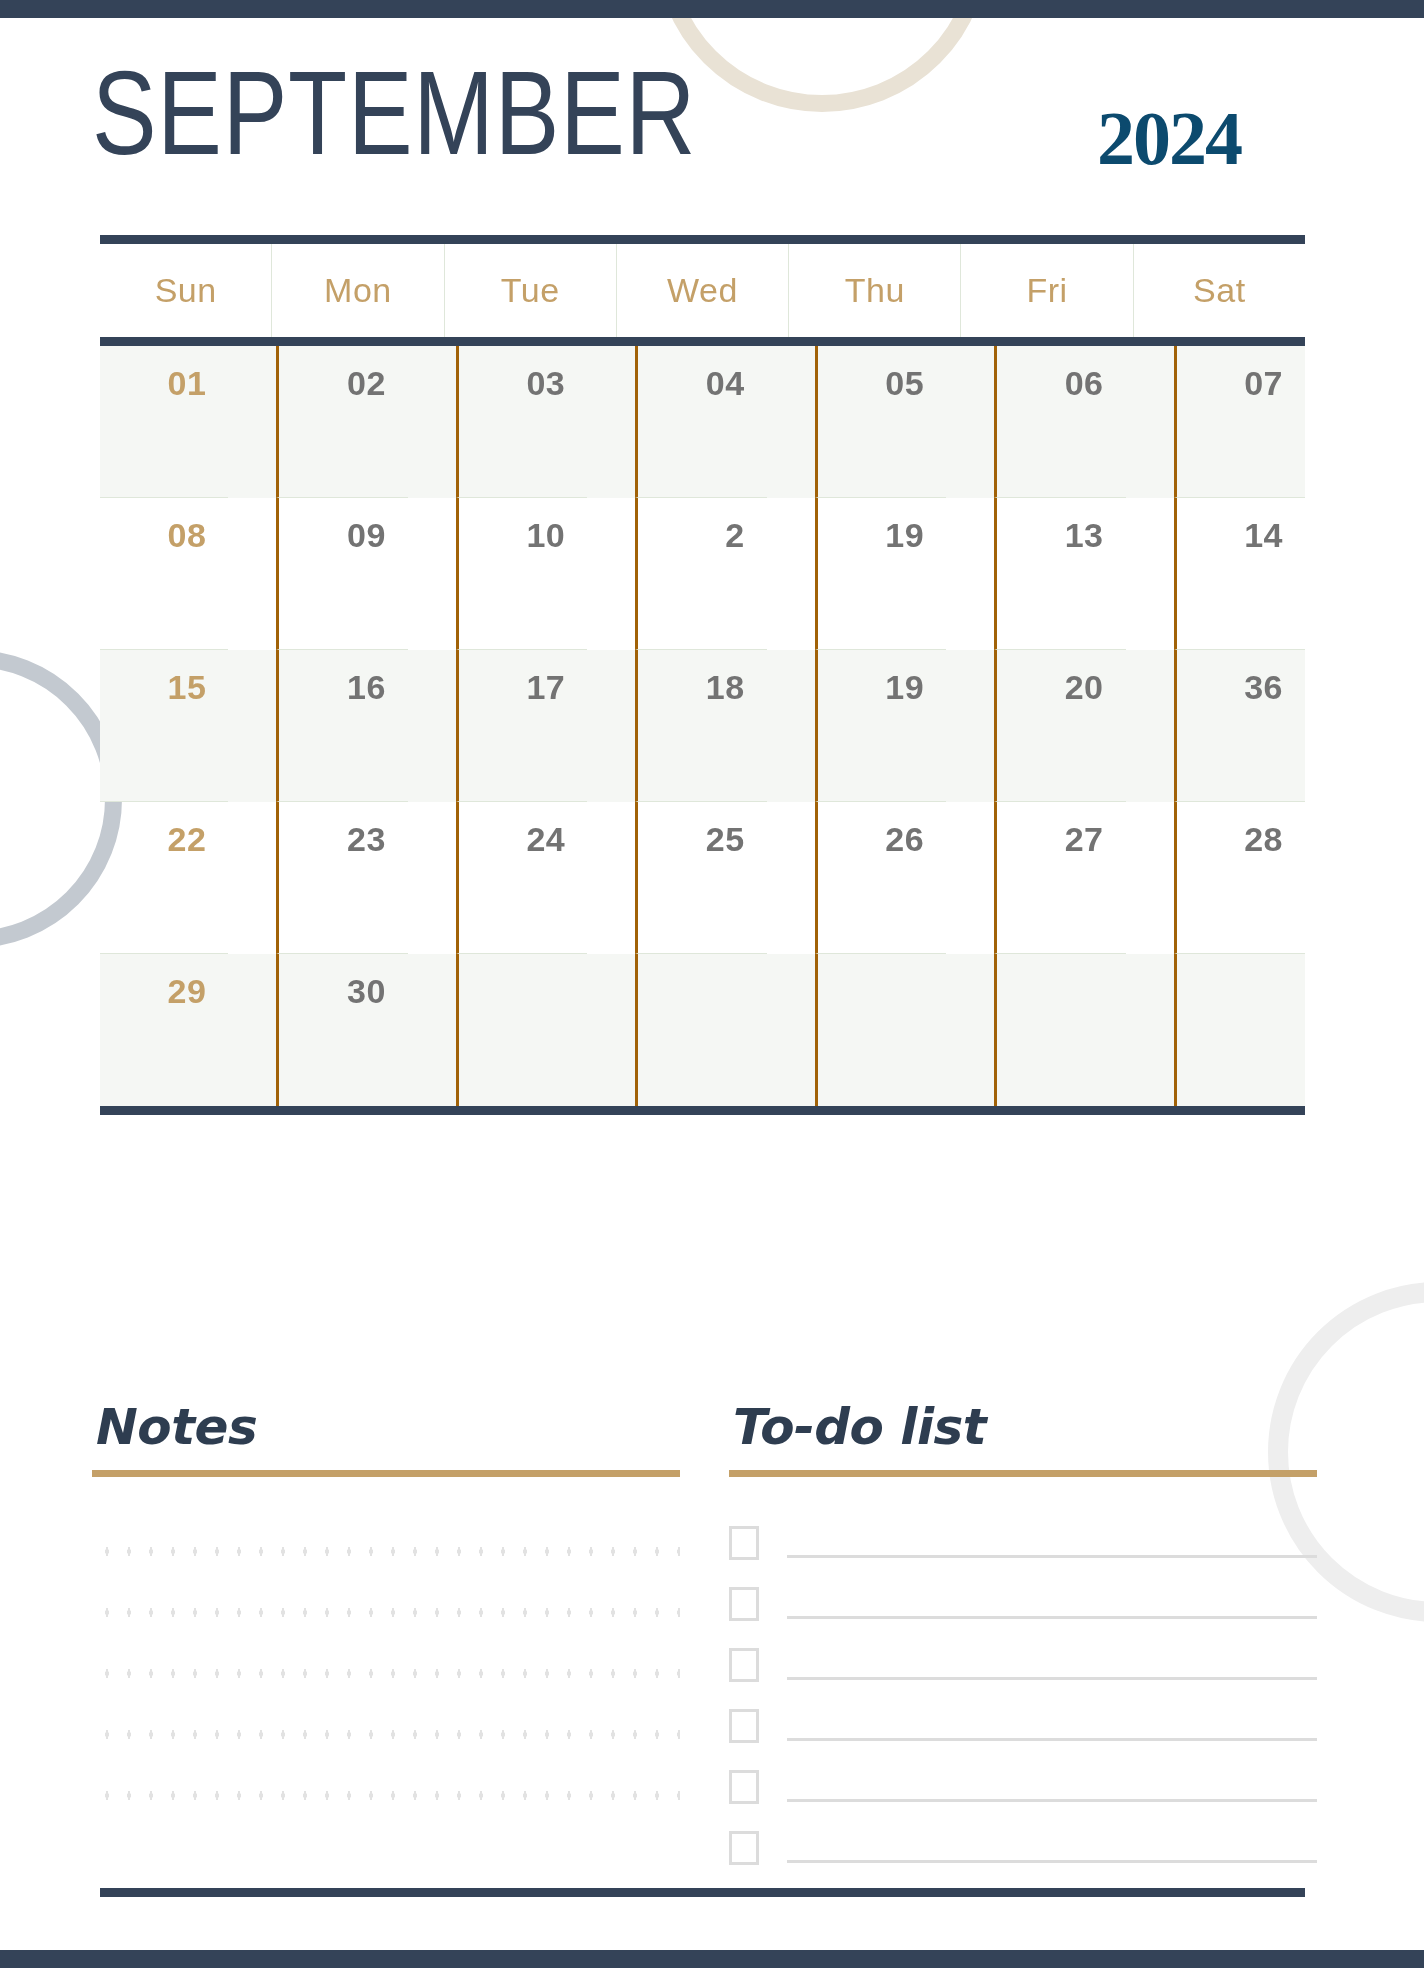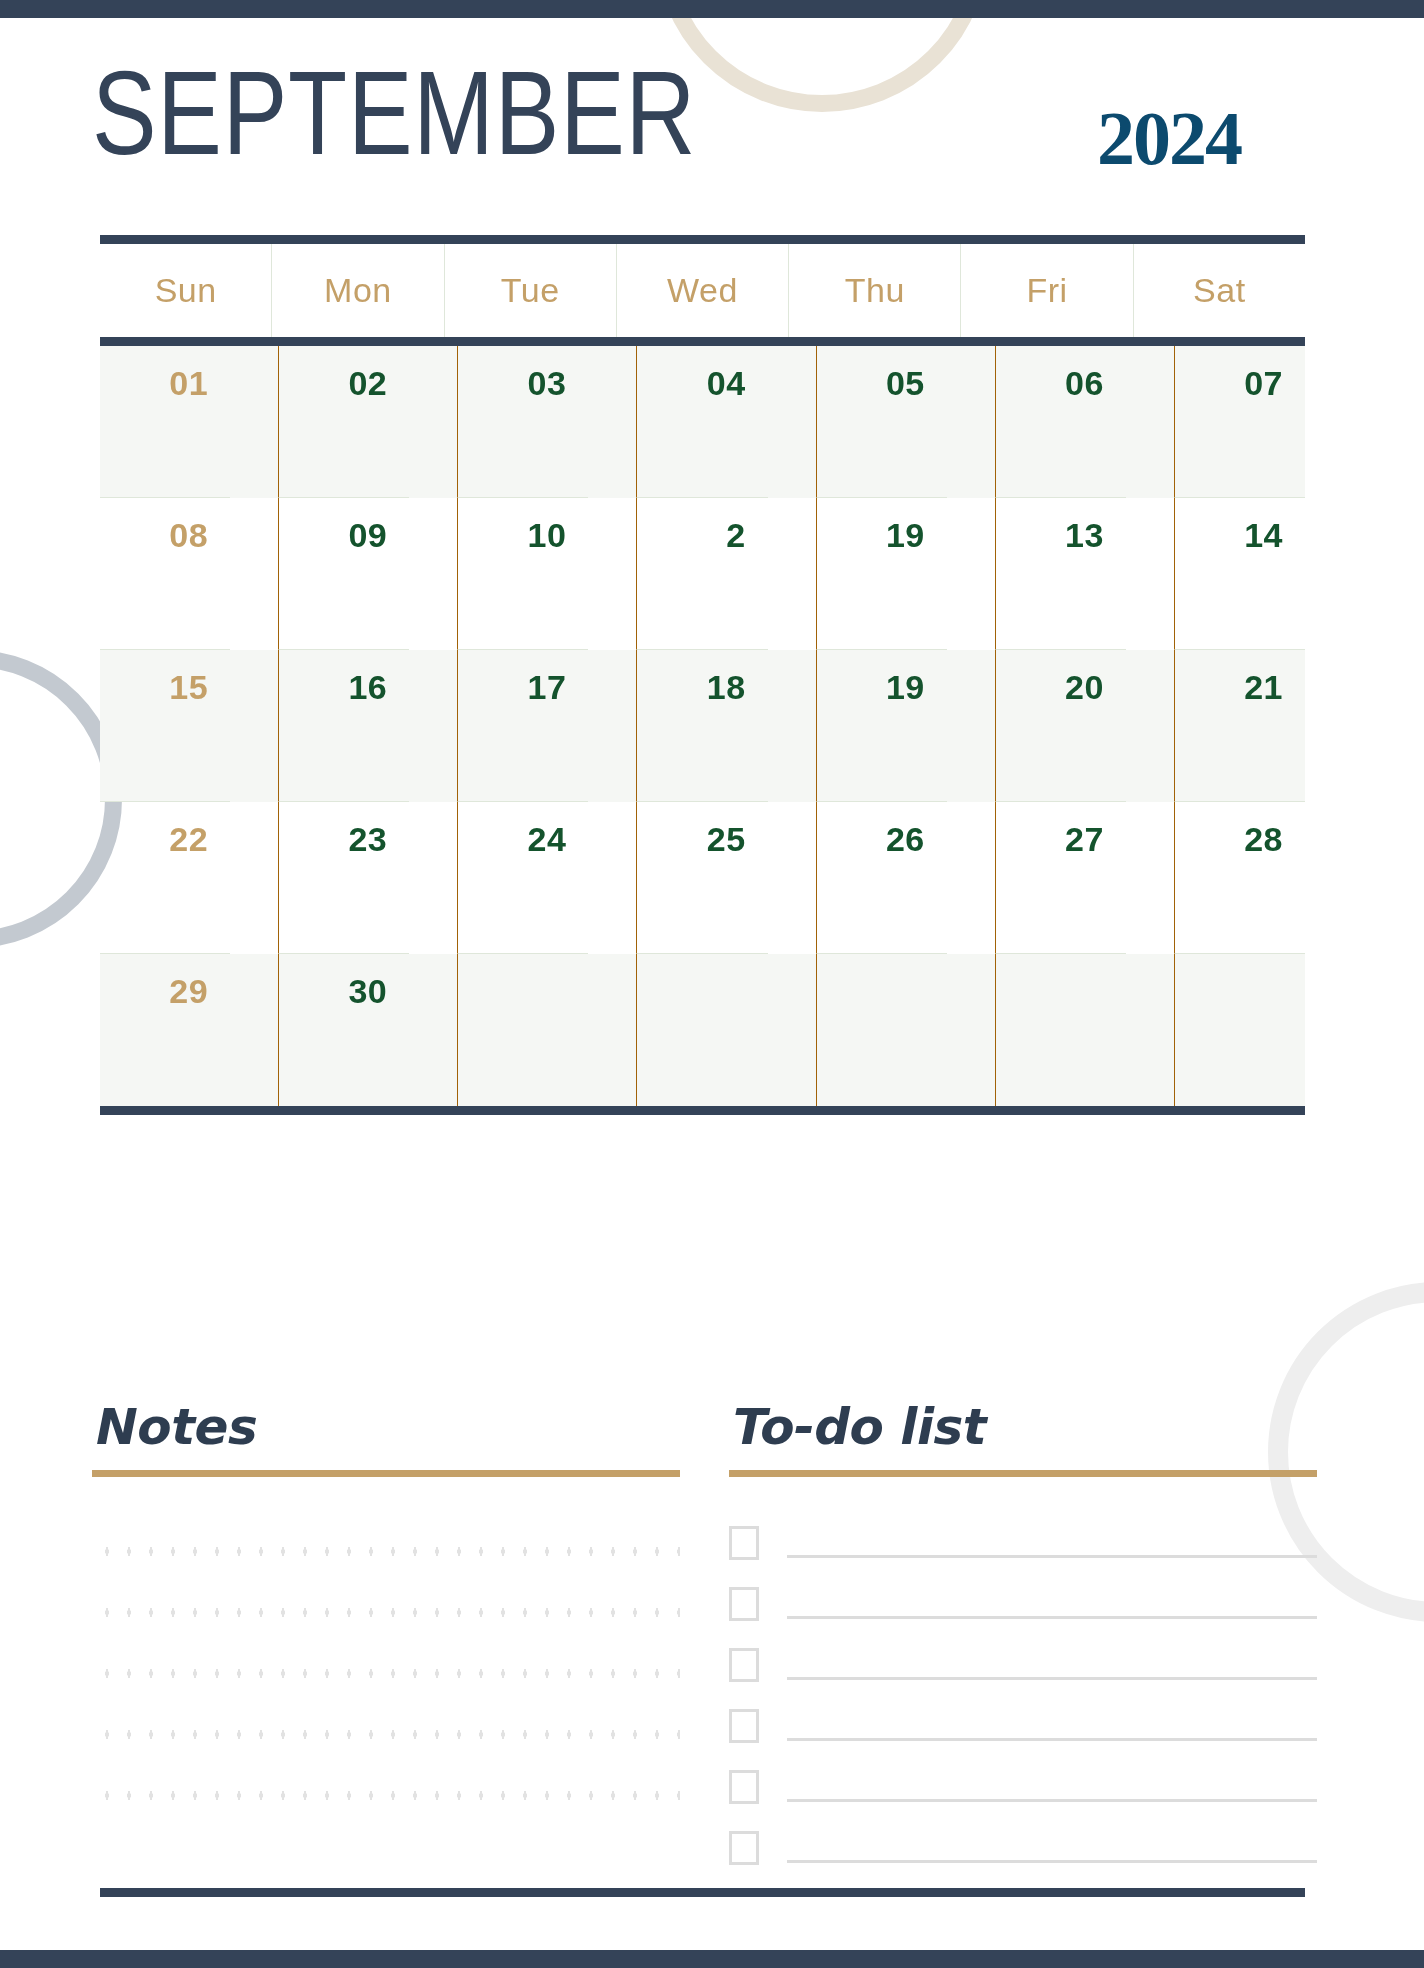--- a/index.html
+++ b/index.html
@@ -124,28 +124,28 @@
     border-bottom: 9px solid #344358;
   }
   .week-row {
     display: flex;
     height: 152px;
     gap: 48px;
   }
   .week-row.shaded { background: #f5f7f4; }
   .day-cell {
     flex: 1 1 0;
-    border-left: 1px solid #a16207;
+    border-left: 3px solid #a16207;
     border-bottom: 1px solid #dfe7da;
     box-sizing: border-box;
     padding: 18px 22px 0 0;
     text-align: right;
     font-size: 34px;
     font-weight: 700;
-    color: #14532d;
+    color: #737373;
     letter-spacing: 0.5px;
   }
   .day-cell:first-child { border-left: none; }
   .week-row:last-child .day-cell { border-bottom: none; }
   .day-cell.sunday { color: #c4a068; }
 
   
   #panels {
     position: absolute;
     left: 92px;
@@ -259,21 +259,21 @@
         <div class="day-cell">13</div>
         <div class="day-cell">14</div>
       </div>
       <div class="week-row shaded">
         <div class="day-cell sunday">15</div>
         <div class="day-cell">16</div>
         <div class="day-cell">17</div>
         <div class="day-cell">18</div>
         <div class="day-cell">19</div>
         <div class="day-cell">20</div>
-        <div class="day-cell">21</div>
+        <div class="day-cell">36</div>
       </div>
       <div class="week-row">
         <div class="day-cell sunday">22</div>
         <div class="day-cell">23</div>
         <div class="day-cell">24</div>
         <div class="day-cell">25</div>
         <div class="day-cell">26</div>
         <div class="day-cell">27</div>
         <div class="day-cell">28</div>
       </div>

